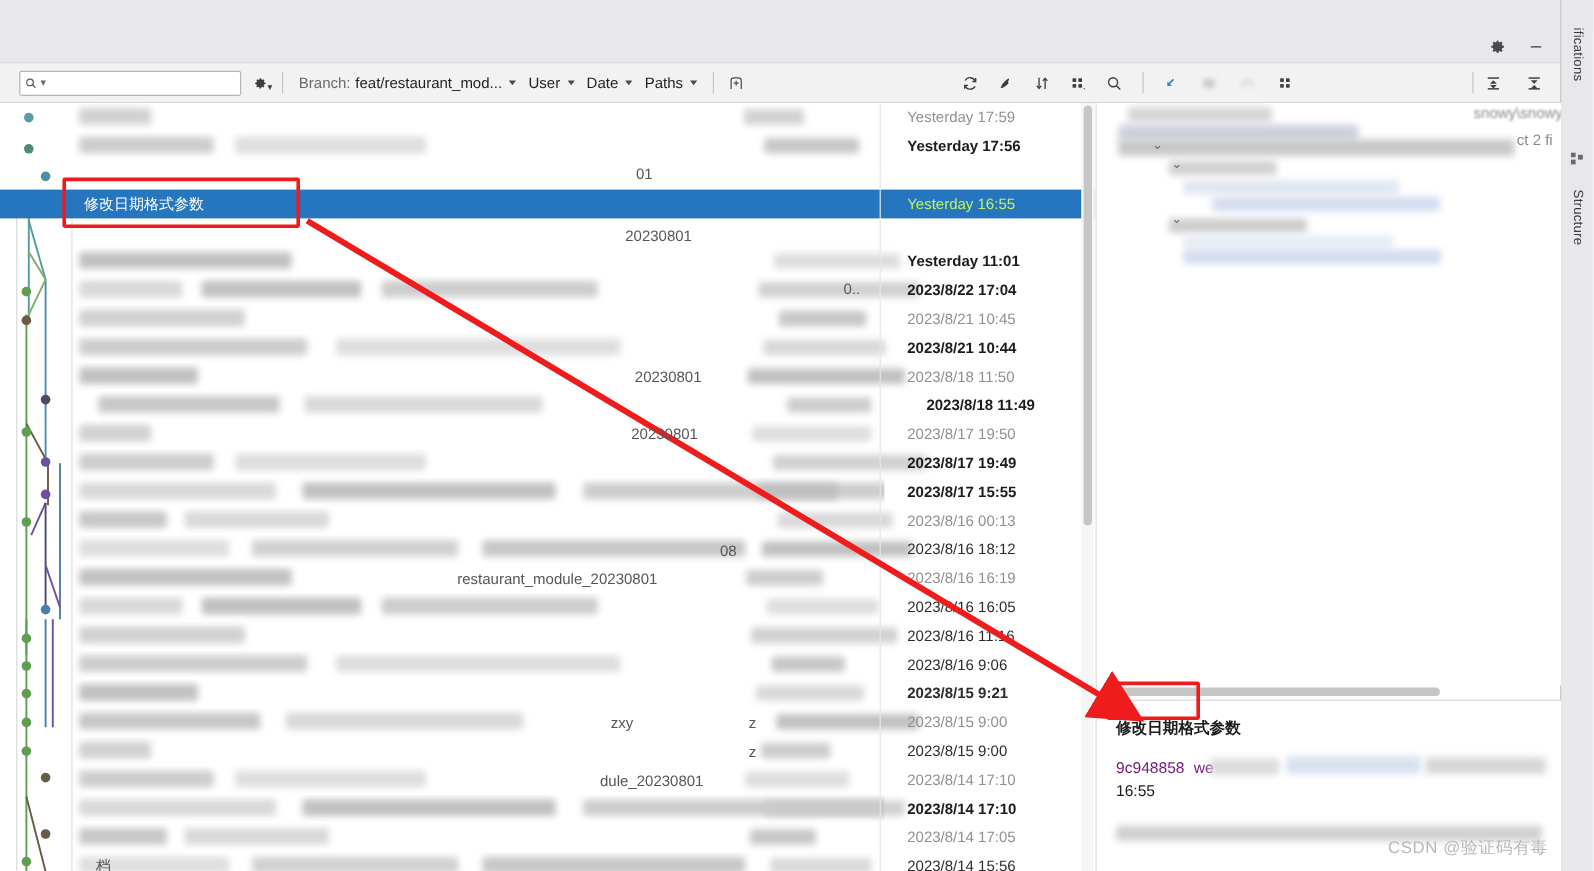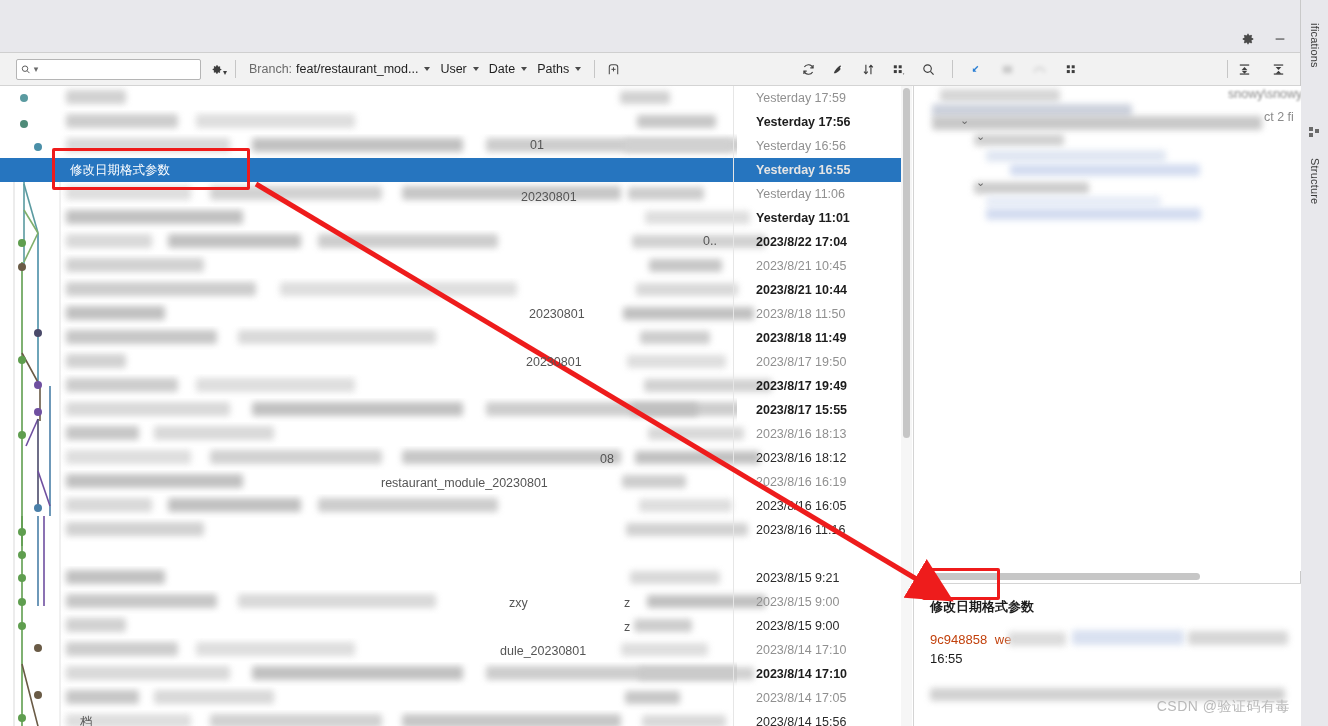--- a/index.html
+++ b/index.html
@@ -100,21 +100,21 @@
   .row.sel .subj { color: #ffffff; }
   .date {
     position: absolute; right: 18px; width: 160px; height: 24px;
     display: flex; align-items: center; justify-content: flex-start;
     padding-left: 22px;
     font-size: 12.5px; white-space: nowrap;
   }
   .date.dim   { color: #909090; }
   .date.bold  { color: #1c1c1c; font-weight: bold; }
   .date.norm  { color: #2b2b2b; }
-  .row.sel .date { color: #e5e5e5; font-weight: bold; }
+  .row.sel .date { color: #bef264; font-weight: normal; }
 
   
   .blur {
     position: absolute; border-radius: 2px;
     filter: blur(3px);
     opacity: .85;
   }
   .frag {
     position: absolute; font-size: 12.5px; color: #555; white-space: nowrap;
   }
@@ -134,21 +134,21 @@
   
   .right-pane {
     position: absolute; left: 913px; top: 33px; width: 387px; height: 641px;
     background: #ffffff; border-left: 1px solid #d4d4d4;
   }
   .tree-zone { position: absolute; left: 0; top: 0; width: 387px; height: 485px; overflow: hidden; background:#fff; }
   .tree-hscroll { position:absolute; left:6px; top:487px; width: 280px; height: 7px; background:#c6c6c6; border-radius:4px; }
   .pane-split { position: absolute; left: 0; top: 497px; width: 387px; height: 1px; background: #d4d4d4; }
   .msg-zone { position: absolute; left: 0; top: 498px; width: 387px; height: 143px; background: #ffffff; padding: 14px 16px 0 16px; }
   .msg-title { font-size: 13px; font-weight: bold; color: #1c1c1c; margin-bottom: 14px; }
-  .hash-line { position: relative; font-size: 13px; color: #c2410c; line-height: 19px; }
+  .hash-line { position: relative; font-size: 13px; color: #701a75; line-height: 19px; }
   .chev { color: #6a6a6a; font-size: 11px; }
 
   
   .redbox { position: absolute; border: 3px solid #ef1b1b; border-radius: 2px; pointer-events: none; }
   .arrow-svg { position: absolute; left: 0; top: 0; width: 1328px; height: 726px; pointer-events: none; }
 
   .watermark {
     position: absolute; right: 38px; bottom: 10px;
     font-size: 14px; color: #b9b9b9; letter-spacing: .5px; white-space: nowrap;
   }
@@ -369,153 +369,143 @@
             <div class="date dim">Yesterday 17:59</div>
           </div>
           <div class="row" style="top: 24px;">
             <div class="subj">
               <div class="blur" style="left: 6px; top: 4px; width: 112px; height: 14px; background: rgb(196, 196, 196); opacity: 0.85;"></div>
               <div class="blur" style="left: 136px; top: 4px; width: 159px; height: 14px; background: rgb(216, 216, 216); opacity: 0.85;"></div>
             </div>
             <div class="blur" style="left: 637px; top: 5px; width: 79px; height: 13px; background: rgb(189, 189, 189); opacity: 0.85;"></div>
             <div class="date bold">Yesterday 17:56</div>
           </div>
-          <div class="row" style="top: 48px;">
+          <div class="row sel" style="top: 72px;">
+            <div class="subj">修改日期格式参数</div>
+            <div class="date norm">Yesterday 16:55</div>
+          </div>
+          <div class="row" style="top: 120px; text-decoration: underline;">
+            <div class="subj">
+              <div class="blur" style="left: 6px; top: 4px; width: 177px; height: 14px; background: rgb(182, 182, 182); opacity: 0.85;"></div>
+            </div>
+            <div class="blur" style="left: 645px; top: 5px; width: 105px; height: 13px; background: rgb(216, 216, 216); opacity: 0.85;"></div>
+            <div class="date bold">Yesterday 11:01</div>
+          </div>
+          <div class="row" style="top: 144px;">
+            <div class="subj">
+              <div class="blur" style="left: 6px; top: 4px; width: 86px; height: 14px; background: rgb(210, 210, 210); opacity: 0.85;"></div>
+              <div class="blur" style="left: 108px; top: 4px; width: 133px; height: 14px; background: rgb(182, 182, 182); opacity: 0.85;"></div>
+              <div class="blur" style="left: 258px; top: 4px; width: 180px; height: 14px; background: rgb(196, 196, 196); opacity: 0.85;"></div>
+            </div>
+            <div class="blur" style="left: 632px; top: 5px; width: 134px; height: 13px; background: rgb(201, 201, 201); opacity: 0.85;"></div>
+            <div class="date bold">2023/8/22 17:04</div>
+          </div>
+          <div class="row" style="top: 168px;">
+            <div class="subj">
+              <div class="blur" style="left: 6px; top: 4px; width: 138px; height: 14px; background: rgb(201, 201, 201); opacity: 0.85;"></div>
+            </div>
+            <div class="blur" style="left: 649px; top: 5px; width: 73px; height: 13px; background: rgb(189, 189, 189); opacity: 0.85;"></div>
+            <div class="date dim">2023/8/21 10:45</div>
+          </div>
+          <div class="row" style="top: 192px;">
+            <div class="subj">
+              <div class="blur" style="left: 6px; top: 4px; width: 190px; height: 14px; background: rgb(196, 196, 196); opacity: 0.85;"></div>
+              <div class="blur" style="left: 220px; top: 4px; width: 237px; height: 14px; background: rgb(216, 216, 216); opacity: 0.85;"></div>
+            </div>
+            <div class="blur" style="left: 636px; top: 5px; width: 102px; height: 13px; background: rgb(210, 210, 210); opacity: 0.85;"></div>
+            <div class="date bold">2023/8/21 10:44</div>
+          </div>
+          <div class="row" style="top: 216px; text-decoration: underline;">
+            <div class="subj">
+              <div class="blur" style="left: 6px; top: 4px; width: 99px; height: 14px; background: rgb(182, 182, 182); opacity: 0.85;"></div>
+            </div>
+            <div class="blur" style="left: 623px; top: 5px; width: 131px; height: 13px; background: rgb(182, 182, 182); opacity: 0.85;"></div>
+            <div class="date dim">2023/8/18 11:50</div>
+          </div>
+          <div class="row" style="top: 240px; margin-left: 16px;">
+            <div class="subj">
+              <div class="blur" style="left: 6px; top: 4px; width: 151px; height: 14px; background: rgb(189, 189, 189); opacity: 0.85;"></div>
+              <div class="blur" style="left: 178px; top: 4px; width: 198px; height: 14px; background: rgb(210, 210, 210); opacity: 0.85;"></div>
+            </div>
+            <div class="blur" style="left: 640px; top: 5px; width: 70px; height: 13px; background: rgb(196, 196, 196); opacity: 0.85;"></div>
+            <div class="date bold">2023/8/18 11:49</div>
+          </div>
+          <div class="row" style="top: 264px;">
+            <div class="subj">
+              <div class="blur" style="left: 6px; top: 4px; width: 60px; height: 14px; background: rgb(201, 201, 201); opacity: 0.85;"></div>
+            </div>
+            <div class="blur" style="left: 627px; top: 5px; width: 99px; height: 13px; background: rgb(216, 216, 216); opacity: 0.85;"></div>
+            <div class="date dim">2023/8/17 19:50</div>
+          </div>
+          <div class="row" style="top: 288px;">
+            <div class="subj">
+              <div class="blur" style="left: 6px; top: 4px; width: 112px; height: 14px; background: rgb(196, 196, 196); opacity: 0.85;"></div>
+              <div class="blur" style="left: 136px; top: 4px; width: 159px; height: 14px; background: rgb(216, 216, 216); opacity: 0.85;"></div>
+            </div>
+            <div class="blur" style="left: 644px; top: 5px; width: 128px; height: 13px; background: rgb(201, 201, 201); opacity: 0.85;"></div>
+            <div class="date bold">2023/8/17 19:49</div>
+          </div>
+          <div class="row" style="top: 312px;">
             <div class="subj">
               <div class="blur" style="left: 6px; top: 4px; width: 164px; height: 14px; background: rgb(210, 210, 210); opacity: 0.85;"></div>
               <div class="blur" style="left: 192px; top: 4px; width: 211px; height: 14px; background: rgb(182, 182, 182); opacity: 0.85;"></div>
               <div class="blur" style="left: 426px; top: 4px; width: 258px; height: 14px; background: rgb(196, 196, 196); opacity: 0.85;"></div>
             </div>
-            <div class="blur" style="left: 624px; top: 5px; width: 108px; height: 13px; background: rgb(210, 210, 210); opacity: 0.85;"></div>
-            <div class="date dim">Yesterday 16:56</div>
-          </div>
-          <div class="row sel" style="top: 72px;">
-            <div class="subj">修改日期格式参数</div>
-            <div class="date norm">Yesterday 16:55</div>
-          </div>
-          <div class="row" style="top: 96px;">
+            <div class="blur" style="left: 631px; top: 5px; width: 67px; height: 13px; background: rgb(189, 189, 189); opacity: 0.85;"></div>
+            <div class="date bold">2023/8/17 15:55</div>
+          </div>
+          <div class="row" style="top: 336px;">
+            <div class="subj">
+              <div class="blur" style="left: 6px; top: 4px; width: 73px; height: 14px; background: rgb(189, 189, 189); opacity: 0.85;"></div>
+              <div class="blur" style="left: 94px; top: 4px; width: 120px; height: 14px; background: rgb(210, 210, 210); opacity: 0.85;"></div>
+            </div>
+            <div class="blur" style="left: 648px; top: 5px; width: 96px; height: 13px; background: rgb(210, 210, 210); opacity: 0.85;"></div>
+            <div class="date dim">2023/8/16 00:13</div>
+          </div>
+          <div class="row" style="top: 360px;">
             <div class="subj">
               <div class="blur" style="left: 6px; top: 4px; width: 125px; height: 14px; background: rgb(216, 216, 216); opacity: 0.85;"></div>
               <div class="blur" style="left: 150px; top: 4px; width: 172px; height: 14px; background: rgb(201, 201, 201); opacity: 0.85;"></div>
               <div class="blur" style="left: 342px; top: 4px; width: 219px; height: 14px; background: rgb(189, 189, 189); opacity: 0.85;"></div>
             </div>
-            <div class="blur" style="left: 628px; top: 5px; width: 76px; height: 13px; background: rgb(196, 196, 196); opacity: 0.85;"></div>
-            <div class="date dim">Yesterday 11:06</div>
-          </div>
-          <div class="row" style="top: 120px; text-decoration: underline;">
+            <div class="blur" style="left: 635px; top: 5px; width: 125px; height: 13px; background: rgb(182, 182, 182); opacity: 0.85;"></div>
+            <div class="date norm">2023/8/16 18:12</div>
+          </div>
+          <div class="row" style="top: 384px;">
             <div class="subj">
               <div class="blur" style="left: 6px; top: 4px; width: 177px; height: 14px; background: rgb(182, 182, 182); opacity: 0.85;"></div>
             </div>
-            <div class="blur" style="left: 645px; top: 5px; width: 105px; height: 13px; background: rgb(216, 216, 216); opacity: 0.85;"></div>
-            <div class="date bold">Yesterday 11:01</div>
-          </div>
-          <div class="row" style="top: 144px;">
+            <div class="blur" style="left: 622px; top: 5px; width: 64px; height: 13px; background: rgb(196, 196, 196); opacity: 0.85;"></div>
+            <div class="date dim">2023/8/16 16:19</div>
+          </div>
+          <div class="row" style="top: 408px;">
             <div class="subj">
               <div class="blur" style="left: 6px; top: 4px; width: 86px; height: 14px; background: rgb(210, 210, 210); opacity: 0.85;"></div>
               <div class="blur" style="left: 108px; top: 4px; width: 133px; height: 14px; background: rgb(182, 182, 182); opacity: 0.85;"></div>
               <div class="blur" style="left: 258px; top: 4px; width: 180px; height: 14px; background: rgb(196, 196, 196); opacity: 0.85;"></div>
             </div>
-            <div class="blur" style="left: 632px; top: 5px; width: 134px; height: 13px; background: rgb(201, 201, 201); opacity: 0.85;"></div>
-            <div class="date bold">2023/8/22 17:04</div>
-          </div>
-          <div class="row" style="top: 168px;">
+            <div class="blur" style="left: 639px; top: 5px; width: 93px; height: 13px; background: rgb(216, 216, 216); opacity: 0.85;"></div>
+            <div class="date norm">2023/8/16 16:05</div>
+          </div>
+          <div class="row" style="top: 432px;">
             <div class="subj">
               <div class="blur" style="left: 6px; top: 4px; width: 138px; height: 14px; background: rgb(201, 201, 201); opacity: 0.85;"></div>
             </div>
-            <div class="blur" style="left: 649px; top: 5px; width: 73px; height: 13px; background: rgb(189, 189, 189); opacity: 0.85;"></div>
-            <div class="date dim">2023/8/21 10:45</div>
-          </div>
-          <div class="row" style="top: 192px;">
+            <div class="blur" style="left: 626px; top: 5px; width: 122px; height: 13px; background: rgb(201, 201, 201); opacity: 0.85;"></div>
+            <div class="date norm">2023/8/16 11:16</div>
+          </div>
+          <div class="row" style="top: 456px;">
             <div class="subj">
               <div class="blur" style="left: 6px; top: 4px; width: 190px; height: 14px; background: rgb(196, 196, 196); opacity: 0.85;"></div>
               <div class="blur" style="left: 220px; top: 4px; width: 237px; height: 14px; background: rgb(216, 216, 216); opacity: 0.85;"></div>
             </div>
-            <div class="blur" style="left: 636px; top: 5px; width: 102px; height: 13px; background: rgb(210, 210, 210); opacity: 0.85;"></div>
-            <div class="date bold">2023/8/21 10:44</div>
-          </div>
-          <div class="row" style="top: 216px; text-decoration: underline;">
-            <div class="subj">
-              <div class="blur" style="left: 6px; top: 4px; width: 99px; height: 14px; background: rgb(182, 182, 182); opacity: 0.85;"></div>
-            </div>
-            <div class="blur" style="left: 623px; top: 5px; width: 131px; height: 13px; background: rgb(182, 182, 182); opacity: 0.85;"></div>
-            <div class="date dim">2023/8/18 11:50</div>
-          </div>
-          <div class="row" style="top: 240px;">
-            <div class="subj">
-              <div class="blur" style="left: 6px; top: 4px; width: 151px; height: 14px; background: rgb(189, 189, 189); opacity: 0.85;"></div>
-              <div class="blur" style="left: 178px; top: 4px; width: 198px; height: 14px; background: rgb(210, 210, 210); opacity: 0.85;"></div>
-            </div>
-            <div class="blur" style="left: 640px; top: 5px; width: 70px; height: 13px; background: rgb(196, 196, 196); opacity: 0.85;"></div>
-            <div class="date bold">2023/8/18 11:49</div>
-          </div>
-          <div class="row" style="top: 264px;">
-            <div class="subj">
-              <div class="blur" style="left: 6px; top: 4px; width: 60px; height: 14px; background: rgb(201, 201, 201); opacity: 0.85;"></div>
-            </div>
-            <div class="blur" style="left: 627px; top: 5px; width: 99px; height: 13px; background: rgb(216, 216, 216); opacity: 0.85;"></div>
-            <div class="date dim">2023/8/17 19:50</div>
-          </div>
-          <div class="row" style="top: 288px;">
-            <div class="subj">
-              <div class="blur" style="left: 6px; top: 4px; width: 112px; height: 14px; background: rgb(196, 196, 196); opacity: 0.85;"></div>
-              <div class="blur" style="left: 136px; top: 4px; width: 159px; height: 14px; background: rgb(216, 216, 216); opacity: 0.85;"></div>
-            </div>
-            <div class="blur" style="left: 644px; top: 5px; width: 128px; height: 13px; background: rgb(201, 201, 201); opacity: 0.85;"></div>
-            <div class="date bold">2023/8/17 19:49</div>
-          </div>
-          <div class="row" style="top: 312px;">
-            <div class="subj">
-              <div class="blur" style="left: 6px; top: 4px; width: 164px; height: 14px; background: rgb(210, 210, 210); opacity: 0.85;"></div>
-              <div class="blur" style="left: 192px; top: 4px; width: 211px; height: 14px; background: rgb(182, 182, 182); opacity: 0.85;"></div>
-              <div class="blur" style="left: 426px; top: 4px; width: 258px; height: 14px; background: rgb(196, 196, 196); opacity: 0.85;"></div>
-            </div>
-            <div class="blur" style="left: 631px; top: 5px; width: 67px; height: 13px; background: rgb(189, 189, 189); opacity: 0.85;"></div>
-            <div class="date bold">2023/8/17 15:55</div>
-          </div>
-          <div class="row" style="top: 336px;">
-            <div class="subj">
-              <div class="blur" style="left: 6px; top: 4px; width: 73px; height: 14px; background: rgb(189, 189, 189); opacity: 0.85;"></div>
-              <div class="blur" style="left: 94px; top: 4px; width: 120px; height: 14px; background: rgb(210, 210, 210); opacity: 0.85;"></div>
-            </div>
-            <div class="blur" style="left: 648px; top: 5px; width: 96px; height: 13px; background: rgb(210, 210, 210); opacity: 0.85;"></div>
-            <div class="date dim">2023/8/16 18:13</div>
-          </div>
-          <div class="row" style="top: 360px;">
-            <div class="subj">
-              <div class="blur" style="left: 6px; top: 4px; width: 125px; height: 14px; background: rgb(216, 216, 216); opacity: 0.85;"></div>
-              <div class="blur" style="left: 150px; top: 4px; width: 172px; height: 14px; background: rgb(201, 201, 201); opacity: 0.85;"></div>
-              <div class="blur" style="left: 342px; top: 4px; width: 219px; height: 14px; background: rgb(189, 189, 189); opacity: 0.85;"></div>
-            </div>
-            <div class="blur" style="left: 635px; top: 5px; width: 125px; height: 13px; background: rgb(182, 182, 182); opacity: 0.85;"></div>
-            <div class="date norm">2023/8/16 18:12</div>
-          </div>
-          <div class="row" style="top: 384px;">
-            <div class="subj">
-              <div class="blur" style="left: 6px; top: 4px; width: 177px; height: 14px; background: rgb(182, 182, 182); opacity: 0.85;"></div>
-            </div>
-            <div class="blur" style="left: 622px; top: 5px; width: 64px; height: 13px; background: rgb(196, 196, 196); opacity: 0.85;"></div>
-            <div class="date dim">2023/8/16 16:19</div>
-          </div>
-          <div class="row" style="top: 408px;">
-            <div class="subj">
-              <div class="blur" style="left: 6px; top: 4px; width: 86px; height: 14px; background: rgb(210, 210, 210); opacity: 0.85;"></div>
-              <div class="blur" style="left: 108px; top: 4px; width: 133px; height: 14px; background: rgb(182, 182, 182); opacity: 0.85;"></div>
-              <div class="blur" style="left: 258px; top: 4px; width: 180px; height: 14px; background: rgb(196, 196, 196); opacity: 0.85;"></div>
-            </div>
-            <div class="blur" style="left: 639px; top: 5px; width: 93px; height: 13px; background: rgb(216, 216, 216); opacity: 0.85;"></div>
-            <div class="date norm">2023/8/16 16:05</div>
-          </div>
-          <div class="row" style="top: 432px;">
-            <div class="subj">
-              <div class="blur" style="left: 6px; top: 4px; width: 138px; height: 14px; background: rgb(201, 201, 201); opacity: 0.85;"></div>
-            </div>
-            <div class="blur" style="left: 626px; top: 5px; width: 122px; height: 13px; background: rgb(201, 201, 201); opacity: 0.85;"></div>
-            <div class="date norm">2023/8/16 11:16</div>
-          </div>
-          <div class="row" style="top: 480px;">
+            <div class="blur" style="left: 643px; top: 5px; width: 61px; height: 13px; background: rgb(189, 189, 189); opacity: 0.85;"></div>
+            <div class="date norm">2023/8/16 9:06</div>
+          </div>
+          <div class="row" style="top: 480px; font-weight: bold;">
             <div class="subj">
               <div class="blur" style="left: 6px; top: 4px; width: 99px; height: 14px; background: rgb(182, 182, 182); opacity: 0.85;"></div>
             </div>
             <div class="blur" style="left: 630px; top: 5px; width: 90px; height: 13px; background: rgb(210, 210, 210); opacity: 0.85;"></div>
             <div class="date norm">2023/8/15 9:21</div>
           </div>
           <div class="row" style="top: 504px;">
             <div class="subj">
               <div class="blur" style="left: 6px; top: 4px; width: 151px; height: 14px; background: rgb(189, 189, 189); opacity: 0.85;"></div>
               <div class="blur" style="left: 178px; top: 4px; width: 198px; height: 14px; background: rgb(210, 210, 210); opacity: 0.85;"></div>

